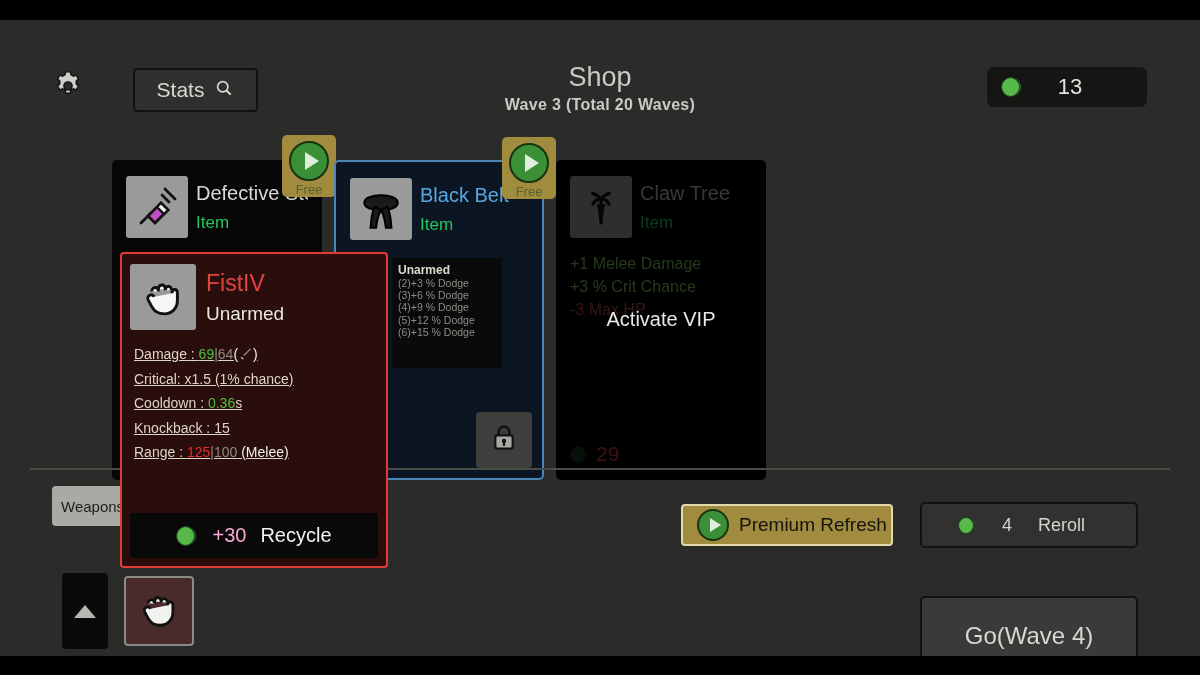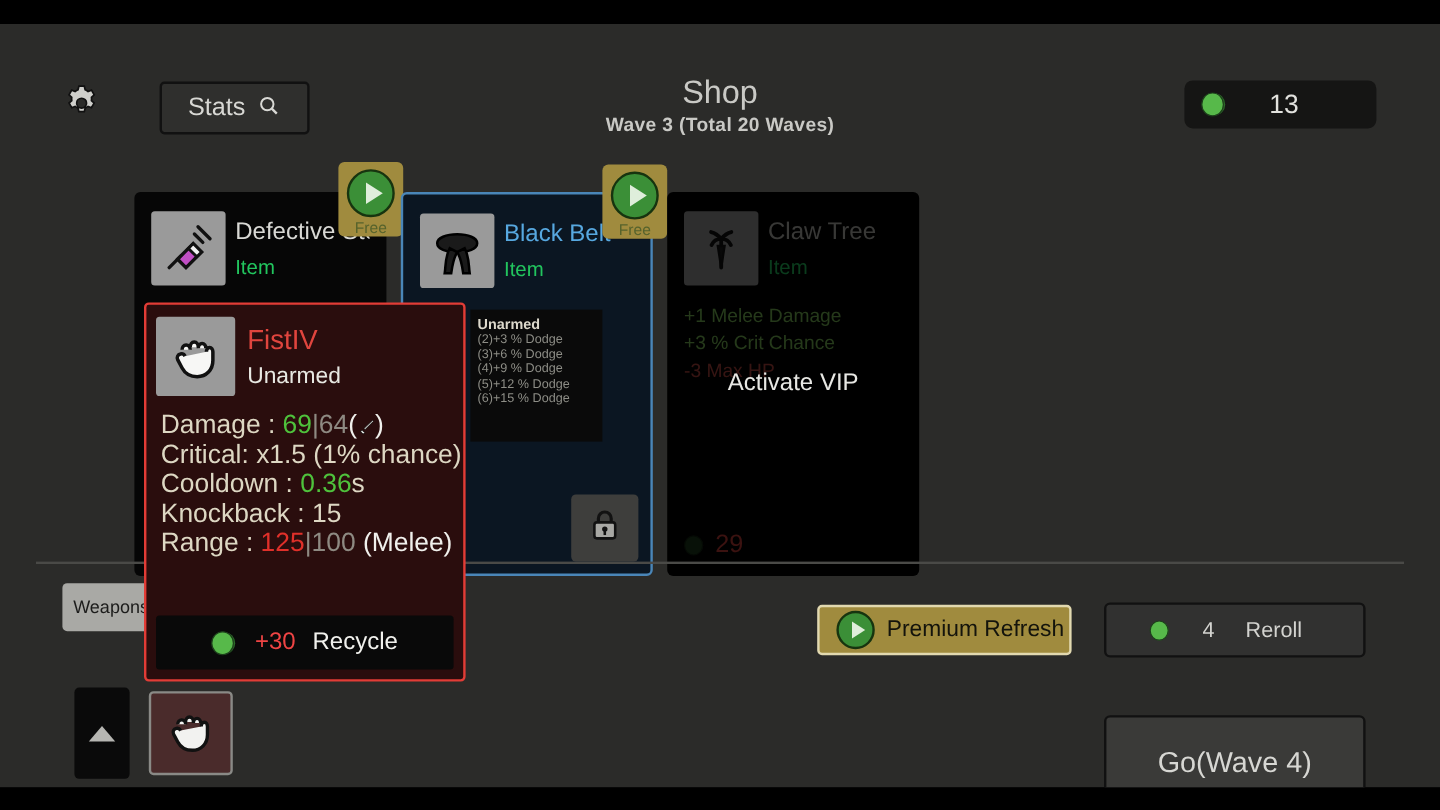--- a/index.html
+++ b/index.html
@@ -255,31 +255,31 @@
   }
   #tt-head { display: flex; gap: 10px; }
   #tt-icon {
     width: 66px; height: 66px; background: #9a9a9a; border-radius: 3px;
     display: flex; align-items: center; justify-content: center; flex: none;
   }
   #tt-titles { padding-top: 6px; }
   #tt-name { font-size: 23px; color: #e0453e; }
   #tt-sub { font-size: 19px; color: #e8e8e2; margin-top: 6px; }
   #tt-stats { margin-top: 12px; padding-left: 4px; }
-  #tt-stats .line { font-size: 22px; color: #ddd7c3; line-height: 24.5px; white-space: nowrap; }
+  #tt-stats .line { font-size: 14px; color: #ddd7c3; line-height: 24.5px; white-space: nowrap; text-decoration: underline; }
   .v-green { color: #4fc23c; }
   .v-red { color: #e0302a; }
   .v-grey { color: #8e8a82; }
   .v-white { color: #f0f0ec; }
   #recycle-btn {
     position: absolute; left: 8px; right: 8px; bottom: 8px;
     height: 45px; background: #090909; border-radius: 3px;
     display: flex; align-items: center; justify-content: center; gap: 14px;
   }
-  #recycle-btn .amt { font-size: 20px; color: #ef4444; }
+  #recycle-btn .amt { font-size: 20px; color: #f9a8d4; }
   #recycle-btn .lbl { font-size: 20px; color: #f1f1ed; }
 </style>
 </head>
 <body>
 
 <div id="screen">
   <div id="stage">
 
     <div id="gear-btn">
       <span>

